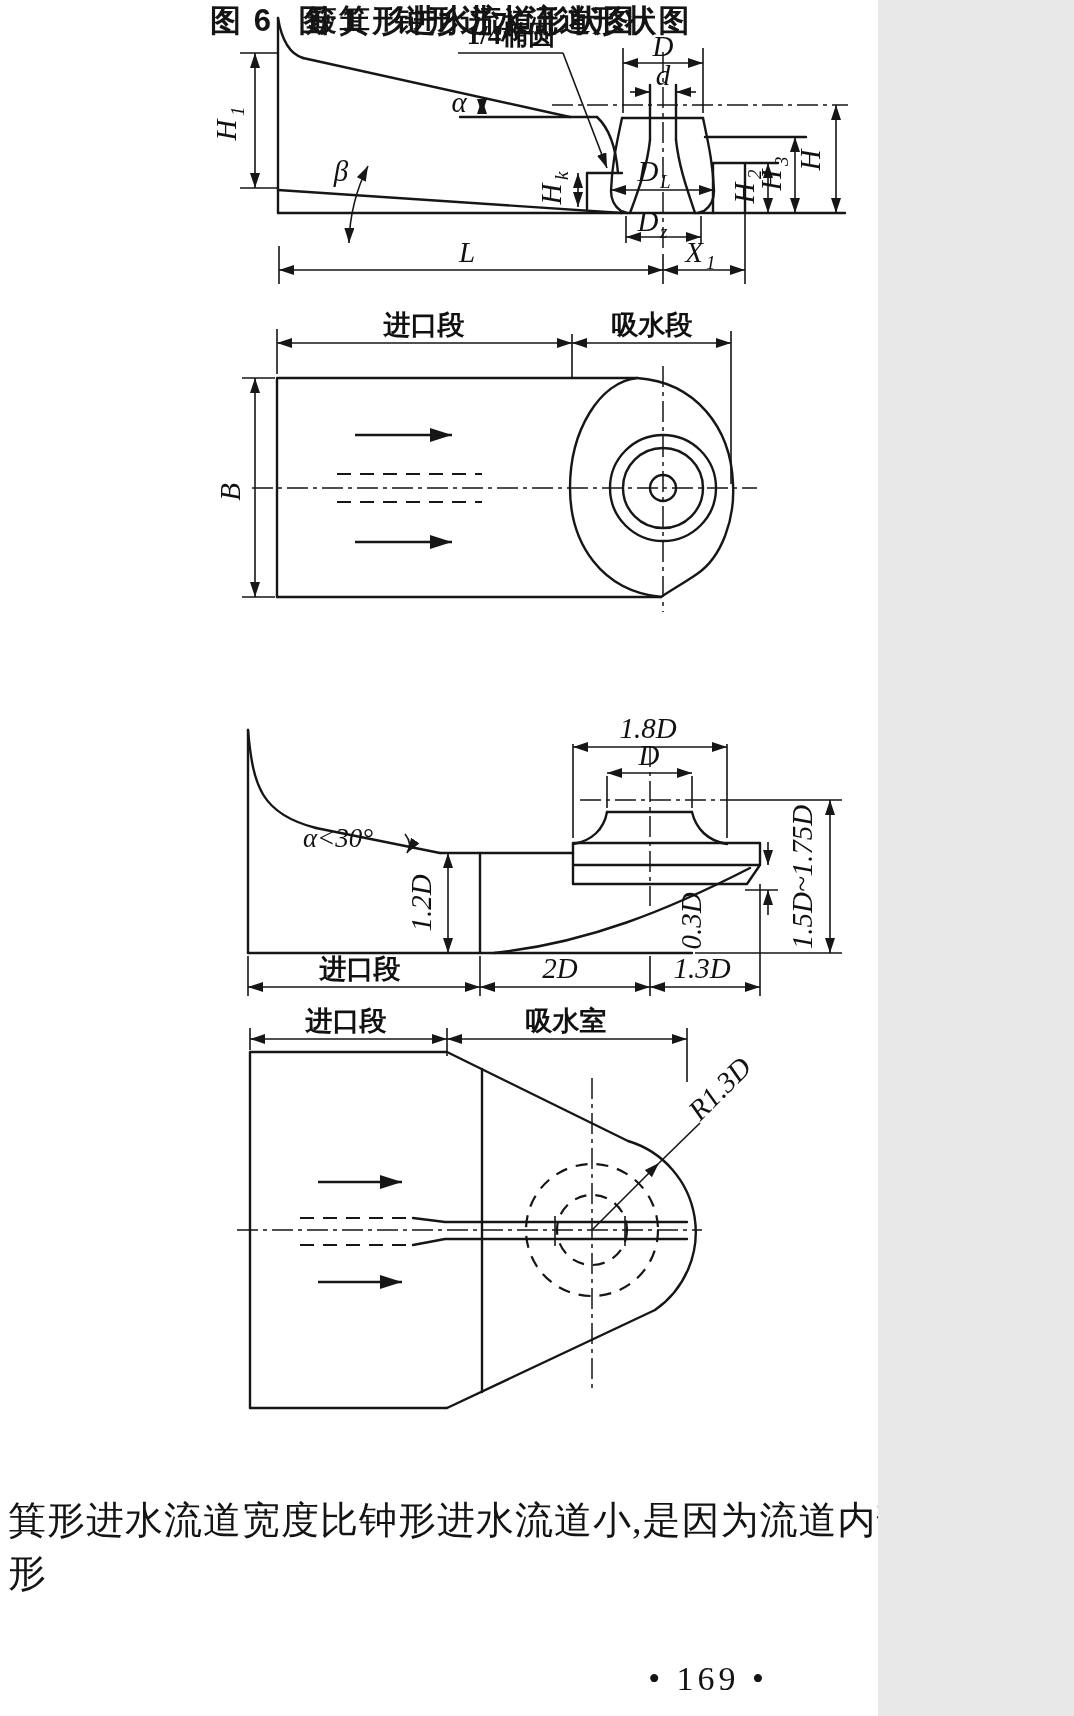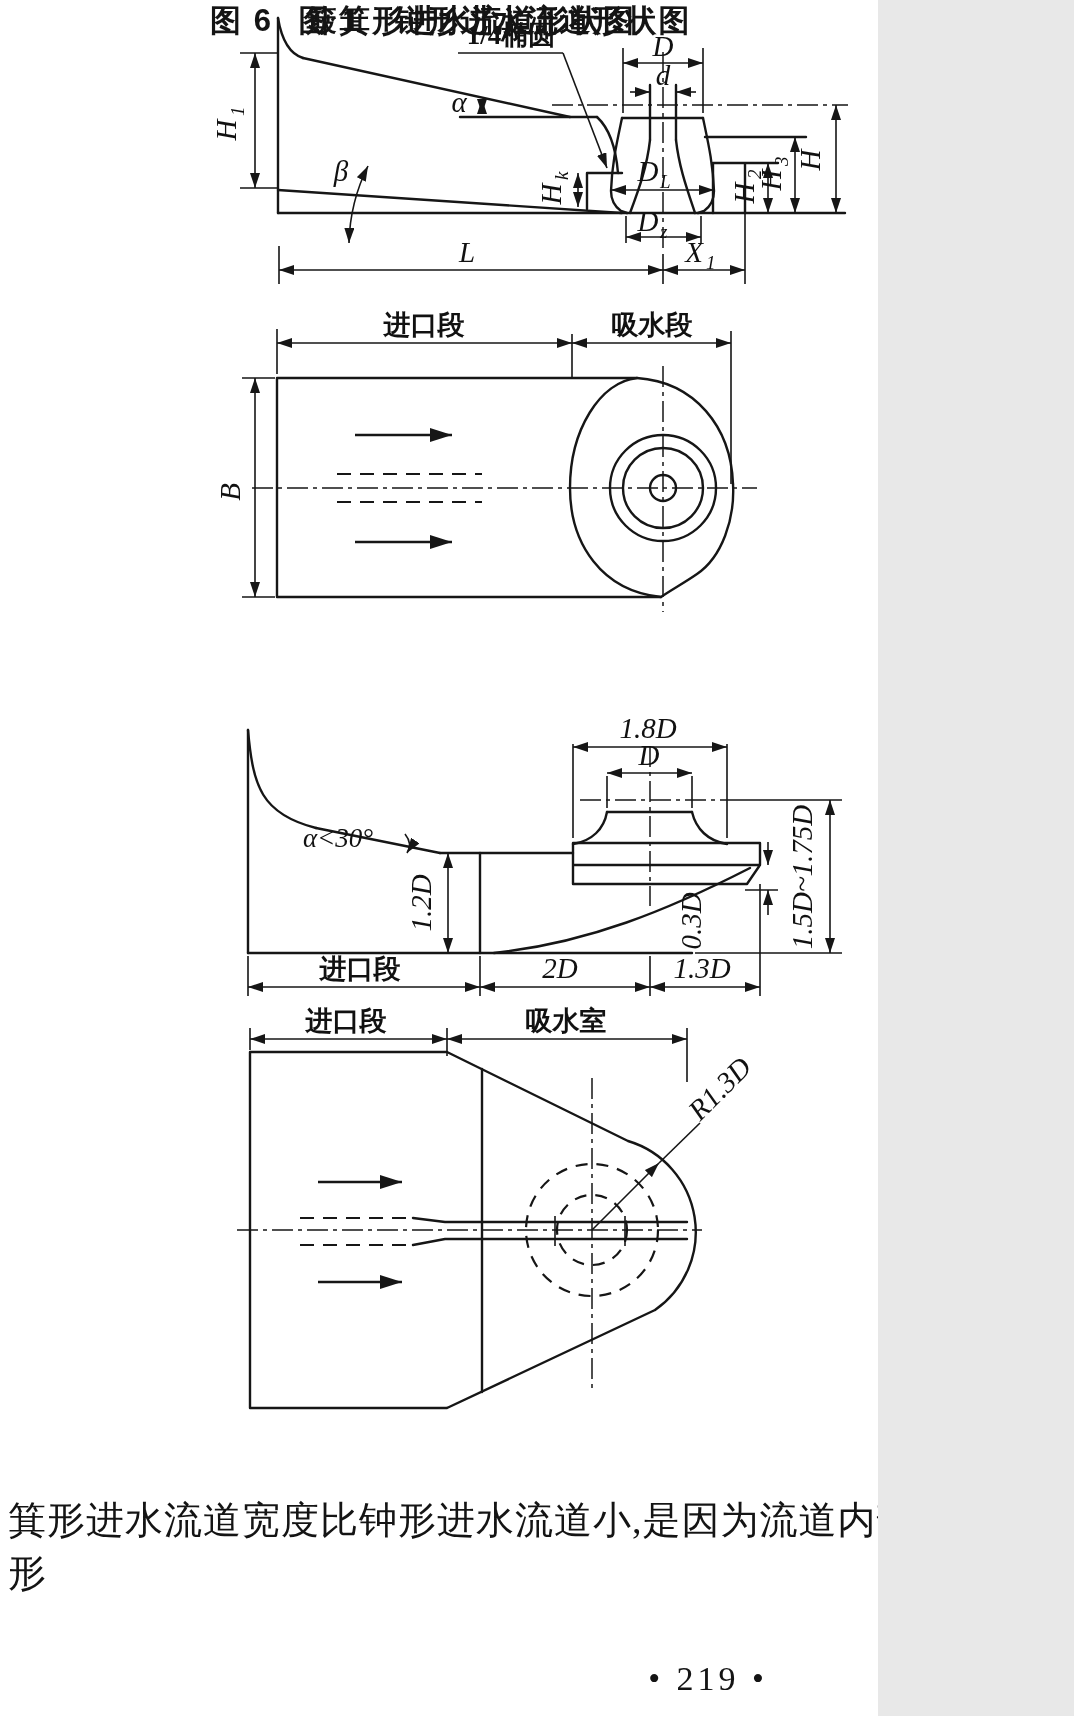--- a/index.html
+++ b/index.html
@@ -240,15 +240,15 @@
   </g>
 </svg>
 
 <div id="caption5" class="caption">图 1　钟形进水流道形状图</div>
 <div id="caption6" class="caption">图 6　簸箕形进水流道形状图</div>
 
 <div id="bodytext">
   <div class="l3">箕形进水流道宽度比钟形进水流道小,是因为流道内部不像钟形</div>
 </div>
 
-<div id="pagenum">• 219 •</div>
+<div id="pagenum">• 169 •</div>
 
 </div>
 
 </body></html>

